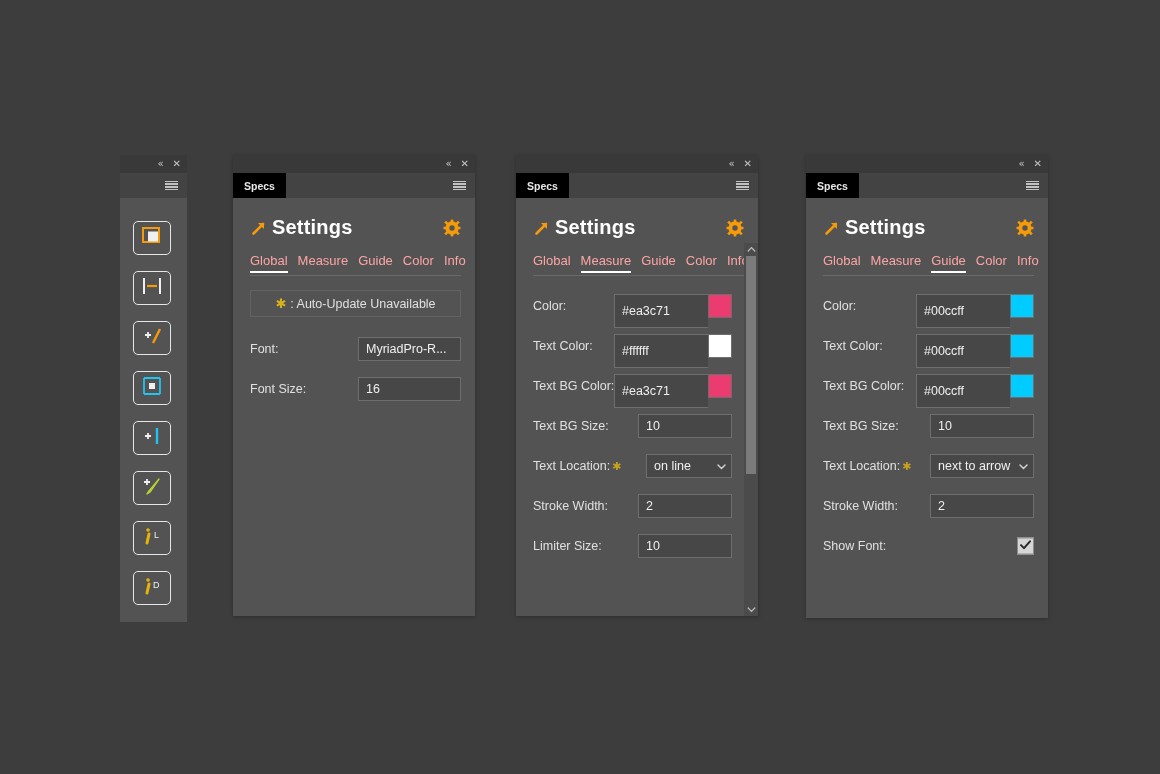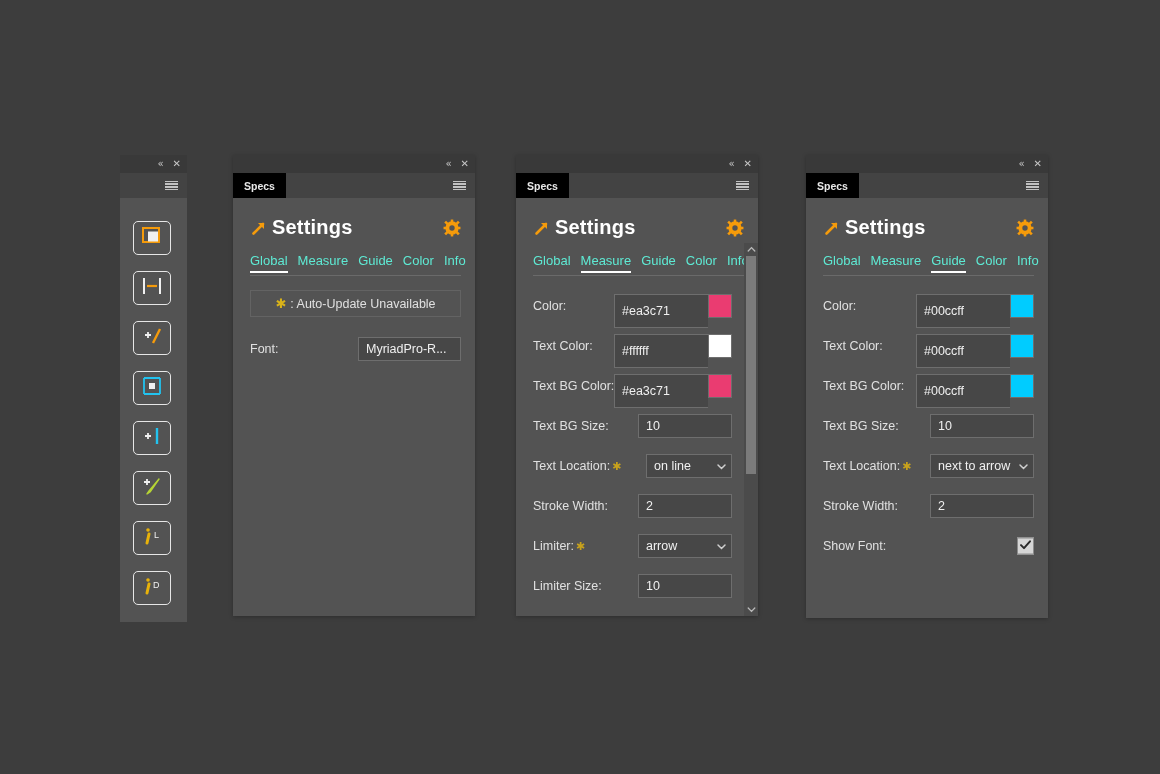--- a/index.html
+++ b/index.html
@@ -129,21 +129,21 @@
     top: 55px;
     right: 14px;
     height: 22px;
     display: flex;
     align-items: flex-start;
     gap: 10px;
     border-bottom: 1px solid #6a6a6a;
   }
   .subtab {
     font-size: 13px;
-    color: #5eead4;
+    color: #fca5a5;
     cursor: pointer;
     padding-bottom: 4px;
     position: relative;
   }
   .subtab.active::after {
     content: "";
     position: absolute;
     left: 0; right: 0;
     bottom: -1px;
     height: 2.5px;
@@ -485,20 +485,26 @@
             <span class="star">✱</span>
             <span>: Auto-Update Unavailable</span>
           </div>
           <div class="form" style="top: 131px;">
             <div class="row">
               <span class="row-label">Font:</span>
               <div class="field" style="width: 103px;">
                 <span>MyriadPro-R...</span>
               </div>
             </div>
+            <div class="row">
+              <span class="row-label">Font Size:</span>
+              <div class="field" style="width: 103px;">
+                <span>16</span>
+              </div>
+            </div>
           </div>
         </div>
       </div>
       <div class="panel" style="left: 516px; top: 155px; width: 242px; height: 461px;">
         <div class="panel-topbar">
           <div class="topbar-btns">
             <span class="collapse-icon">«</span>
             <span class="close-icon">✕</span>
           </div>
         </div>
@@ -579,31 +585,20 @@
                 </span>
               </div>
             </div>
             <div class="row">
               <span class="row-label">Stroke Width:</span>
               <div class="field" style="width: 94px;">
                 <span>2</span>
               </div>
             </div>
             <div class="row">
-              <span class="row-label">Limiter:<span class="req-star">✱</span></span>
-              <div class="field select" style="width: 94px;">
-                <span>arrow</span>
-                <span style="display: flex;">
-                  <svg class="chev" viewBox="0 0 11 11">
-                    <path d="M2 4 L5.5 7.5 L9 4" fill="none" stroke="#cfcfcf" stroke-width="1.5" stroke-linecap="round"></path>
-                  </svg>
-                </span>
-              </div>
-            </div>
-            <div class="row">
               <span class="row-label">Limiter Size:</span>
               <div class="field" style="width: 94px;">
                 <span>10</span>
               </div>
             </div>
           </div>
           <div class="vscroll">
             <div class="arrow top">
               <svg width="9" height="7" viewBox="0 0 9 7">
                 <path d="M1.2 5 L4.5 1.6 L7.8 5" fill="none" stroke="#b9b9b9" stroke-width="1.3" stroke-linecap="round"></path>

